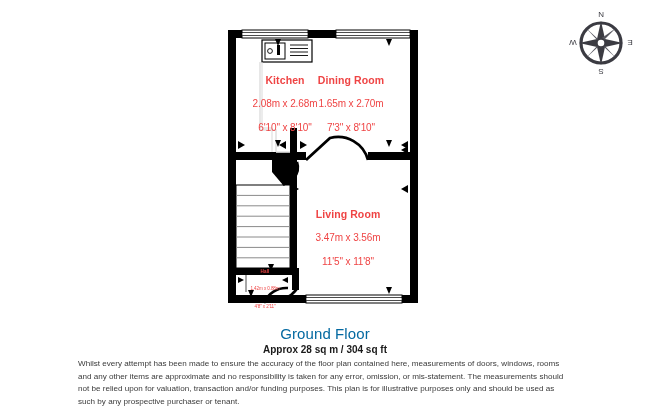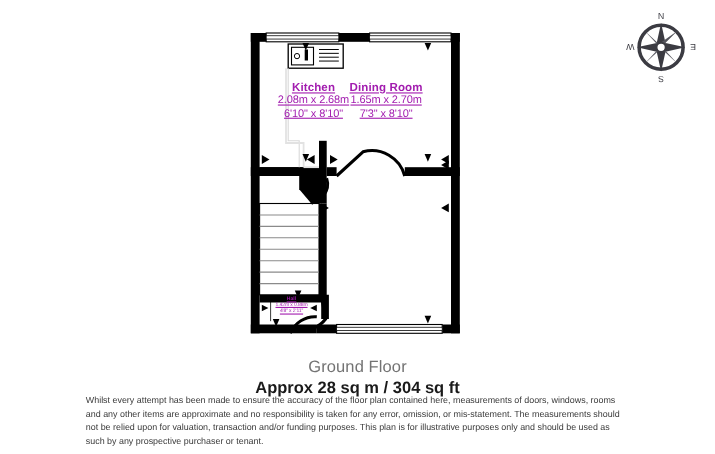--- a/index.html
+++ b/index.html
@@ -28,56 +28,56 @@
     position: absolute;
     left: 566px;
     top: 8px;
     width: 70px;
     height: 70px;
   }
   .room-label {
     position: absolute;
     text-align: center;
     line-height: 1.18;
-    color: #a21caf;
+    color: #ef4444;
     white-space: nowrap;
-    text-decoration: underline;
   }
   .room-label .rl-name {
     font-weight: bold;
     font-size: 10.5px;
     display: block;
     letter-spacing: 0.1px;
   }
   .room-label .rl-dim {
     font-size: 10px;
     display: block;
     letter-spacing: -0.1px;
+    margin-top: 12px;
   }
   .room-label.small .rl-name {
     font-size: 4.6px;
   }
   .room-label.small .rl-dim {
     font-size: 4.6px;
   }
   .footer {
     position: absolute;
     left: 0;
     right: 0;
     text-align: center;
   }
   #floor-title {
     top: 325px;
     font-size: 15px;
-    color: #737373;
+    color: #0369a1;
     letter-spacing: 0.1px;
   }
   #floor-area {
     top: 344px;
-    font-size: 15px;
+    font-size: 10px;
     font-weight: bold;
     color: #1a1a1a;
   }
   #disclaimer {
     top: 358px;
     left: 78px;
     right: 78px;
     font-size: 8.1px;
     line-height: 1.55;
     color: #3a3a3a;
@@ -251,20 +251,25 @@
     <span class="rl-dim">2.08m x 2.68m</span>
     <span class="rl-dim">6'10" x 8'10"</span>
   </div>
 
   <div class="room-label" style="left:308px; top:74px; width:86px;">
     <span class="rl-name">Dining Room</span>
     <span class="rl-dim">1.65m x 2.70m</span>
     <span class="rl-dim">7'3" x 8'10"</span>
   </div>
 
+  <div class="room-label" style="left:296px; top:208px; width:104px;">
+    <span class="rl-name">Living Room</span>
+    <span class="rl-dim">3.47m x 3.56m</span>
+    <span class="rl-dim">11'5" x 11'8"</span>
+  </div>
 
   <div class="room-label small" style="left:240px; top:269px; width:50px;">
     <span class="rl-name">Hall</span>
     <span class="rl-dim">1.42m x 0.88m</span>
     <span class="rl-dim">4'8" x 2'11"</span>
   </div>
 
   <div class="footer" id="floor-title">Ground Floor</div>
 
   <div class="footer" id="floor-area">Approx 28 sq m / 304 sq ft</div>

